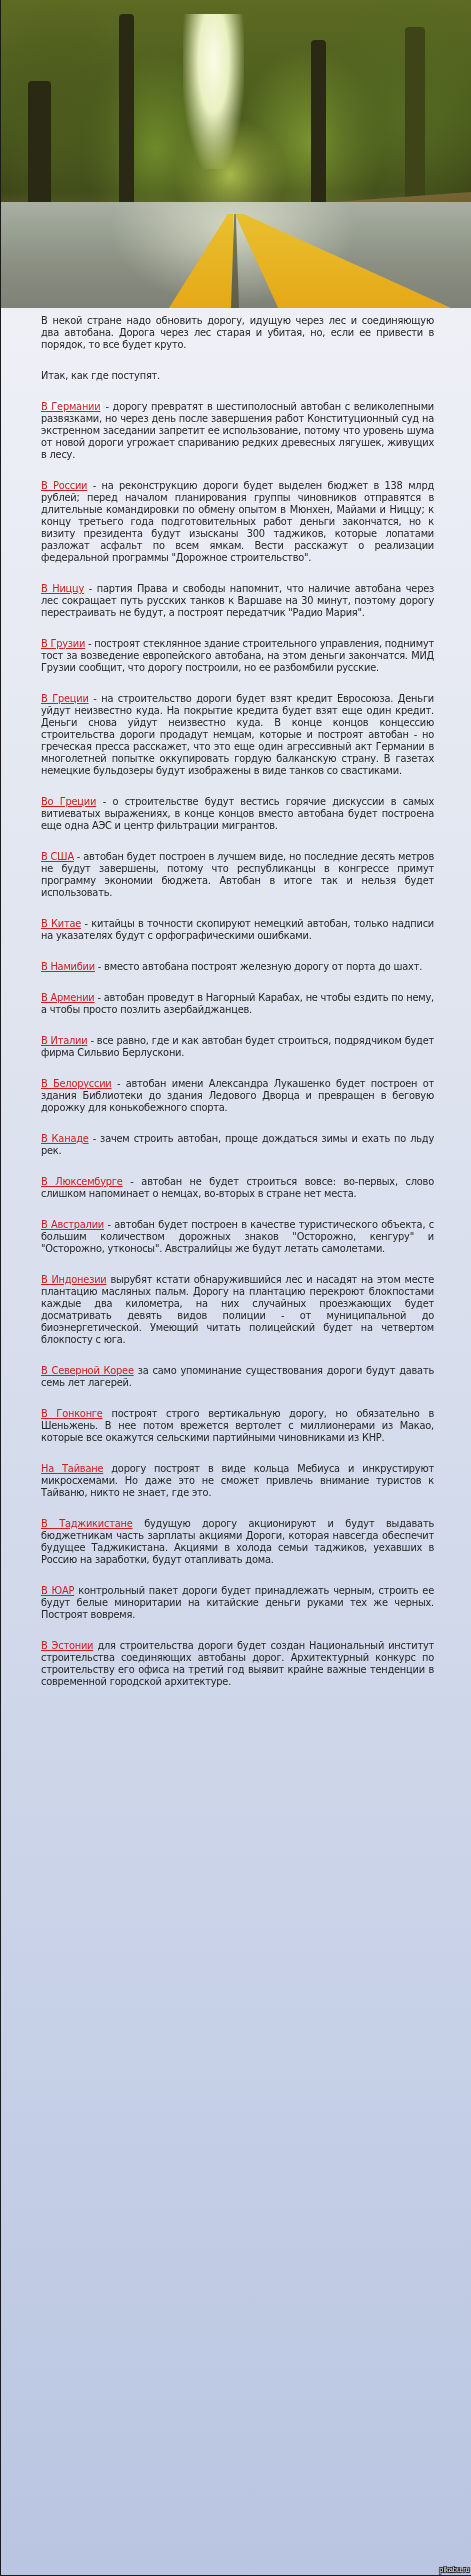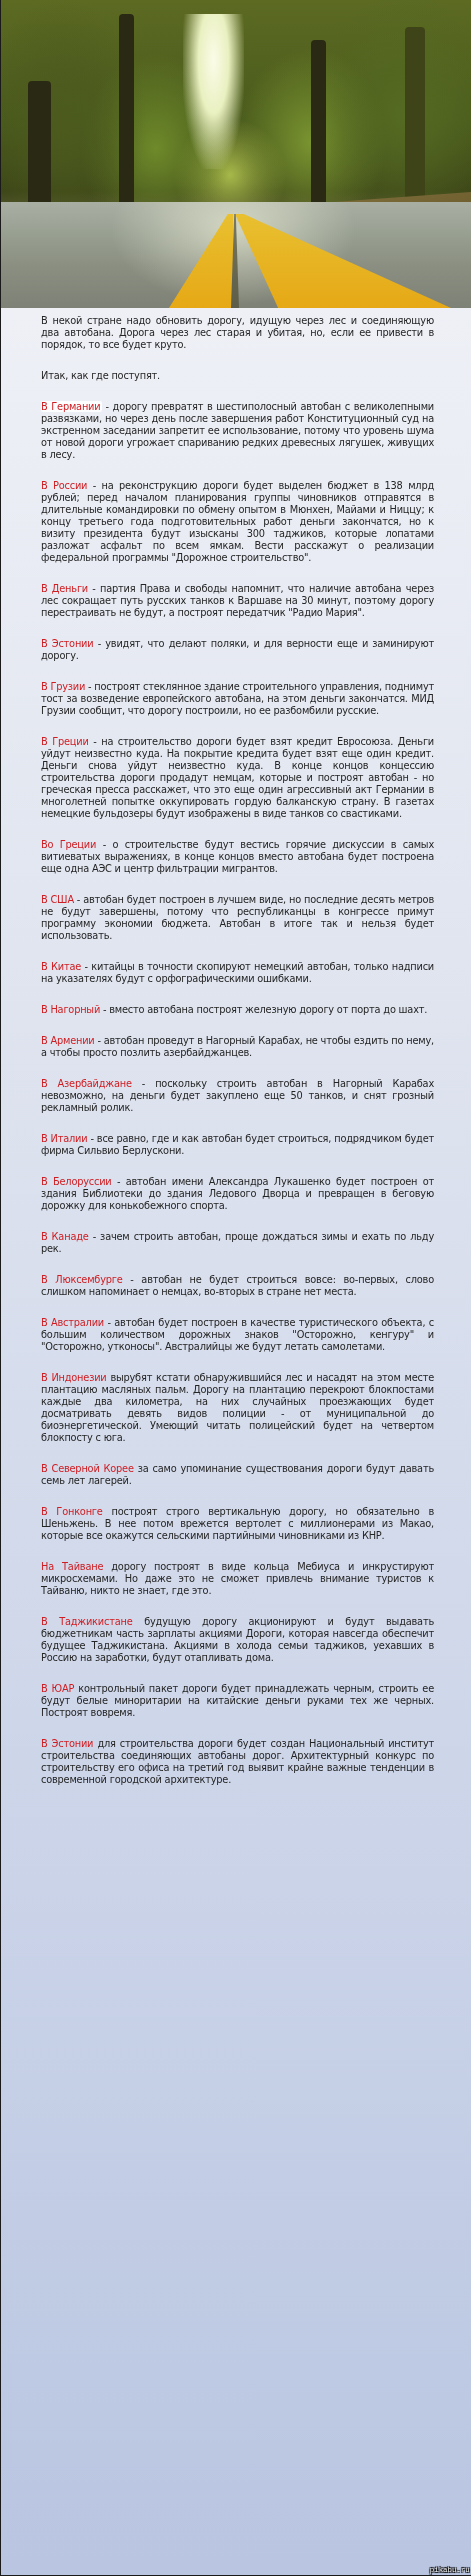--- a/index.html
+++ b/index.html
@@ -71,27 +71,27 @@
     padding: 6.7px 37px 0 32px;
   }
   .para {
     margin: 0 0 19px 8px;
     font-size: 9.8px;
     line-height: 12px;
     color: #252525;
     text-align: justify;
     letter-spacing: -0.2px;
   }
-  .para .country { color: #cf1d22; }
+  .para .country { color: #cf1d22; text-decoration: underline; }
   .para .country.hl { background: rgba(255,255,255,0.85); border-radius: 2px; padding: 0 1.3px 0 0; }
   .watermark {
     position: absolute; right: 1.3px; bottom: 1.3px;
     font-size: 7.4px; color: #fff;
     text-shadow: 0 0 0.7px #000, 0.7px 0.7px 0.7px #000, -0.7px -0.7px 0.7px #000, 0.7px -0.7px 0.7px #000, -0.7px 0.7px 0.7px #000;
-    font-family: Liberation Mono, monospace;
+    font-family: Liberation Sans, sans-serif;
   }
 </style>
 </head>
 <body>
 
 <div class="frame">
 
   <div class="hero">
     <div class="trees"></div>
     <div class="sky"></div>
@@ -105,30 +105,28 @@
     <div class="line r"></div>
     <div class="center-gap"></div>
   </div>
 
   <div class="content">
     <p class="para">В некой стране надо обновить дорогу, идущую через лес и соединяющую два автобана. Дорога через лес старая и убитая, но, если ее привести в порядок, то все будет круто.</p>
     <p class="para">Итак, как где поступят.</p>
     <div id="entries">
         <p class="para"><span class="country hl">В Германии</span><span class="entry-text"> - дорогу превратят в шестиполосный автобан с великолепными развязками, но через день после завершения работ Конституционный суд на экстренном заседании запретит ее использование, потому что уровень шума от новой дороги угрожает спариванию редких древесных лягушек, живущих в лесу.</span></p>
         <p class="para"><span class="country">В России</span><span class="entry-text"> - на реконструкцию дороги будет выделен бюджет в 138 млрд рублей; перед началом планирования группы чиновников отправятся в длительные командировки по обмену опытом в Мюнхен, Майами и Ниццу; к концу третьего года подготовительных работ деньги закончатся, но к визиту президента будут изысканы 300 таджиков, которые лопатами разложат асфальт по всем ямкам. Вести расскажут о реализации федеральной программы "Дорожное строительство".</span></p>
-        <p class="para"><span class="country">В Деньги</span><span class="entry-text"> - партия Права и свободы напомнит, что наличие автобана через лес сокращает путь русских танков к Варшаве на 30 минут, поэтому дорогу перестраивать не будут, а построят передатчик "Радио Мария".</span></p>
-        <p class="para"><span class="country">В Эстонии</span><span class="entry-text"> - увидят, что делают поляки, и для верности еще и заминируют дорогу.</span></p>
+        <p class="para"><span class="country">В Ниццу</span><span class="entry-text"> - партия Права и свободы напомнит, что наличие автобана через лес сокращает путь русских танков к Варшаве на 30 минут, поэтому дорогу перестраивать не будут, а построят передатчик "Радио Мария".</span></p>
         <p class="para"><span class="country">В Грузии</span><span class="entry-text"> - построят стеклянное здание строительного управления, поднимут тост за возведение европейского автобана, на этом деньги закончатся. МИД Грузии сообщит, что дорогу построили, но ее разбомбили русские.</span></p>
         <p class="para"><span class="country">В Греции</span><span class="entry-text"> - на строительство дороги будет взят кредит Евросоюза. Деньги уйдут неизвестно куда. На покрытие кредита будет взят еще один кредит. Деньги снова уйдут неизвестно куда. В конце концов концессию строительства дороги продадут немцам, которые и построят автобан - но греческая пресса расскажет, что это еще один агрессивный акт Германии в многолетней попытке оккупировать гордую балканскую страну. В газетах немецкие бульдозеры будут изображены в виде танков со свастиками.</span></p>
         <p class="para"><span class="country">Во Греции</span><span class="entry-text"> - о строительстве будут вестись горячие дискуссии в самых витиеватых выражениях, в конце концов вместо автобана будет построена еще одна АЭС и центр фильтрации мигрантов.</span></p>
         <p class="para"><span class="country">В США</span><span class="entry-text"> - автобан будет построен в лучшем виде, но последние десять метров не будут завершены, потому что республиканцы в конгрессе примут программу экономии бюджета. Автобан в итоге так и нельзя будет использовать.</span></p>
         <p class="para"><span class="country">В Китае</span><span class="entry-text"> - китайцы в точности скопируют немецкий автобан, только надписи на указателях будут с орфографическими ошибками.</span></p>
-        <p class="para"><span class="country">В Нагорный</span><span class="entry-text"> - вместо автобана  построят железную дорогу от порта до шахт.</span></p>
+        <p class="para"><span class="country">В Намибии</span><span class="entry-text"> - вместо автобана  построят железную дорогу от порта до шахт.</span></p>
         <p class="para"><span class="country">В Армении</span><span class="entry-text"> - автобан проведут в Нагорный Карабах, не чтобы ездить по нему, а чтобы просто позлить азербайджанцев.</span></p>
-        <p class="para"><span class="country">В Азербайджане</span><span class="entry-text"> - поскольку строить автобан в Нагорный Карабах невозможно, на деньги будет закуплено еще 50 танков, и снят грозный рекламный ролик.</span></p>
         <p class="para"><span class="country">В Италии</span><span class="entry-text"> - все равно, где и как автобан будет строиться, подрядчиком будет фирма Сильвио Берлускони.</span></p>
         <p class="para"><span class="country">В Белоруссии</span><span class="entry-text"> - автобан имени Александра Лукашенко будет построен от здания Библиотеки до здания Ледового Дворца и превращен в беговую дорожку для конькобежного спорта.</span></p>
         <p class="para"><span class="country">В Канаде</span><span class="entry-text"> - зачем строить автобан, проще дождаться зимы и ехать по льду рек.</span></p>
         <p class="para"><span class="country">В Люксембурге</span><span class="entry-text"> - автобан не будет строиться вовсе: во-первых, слово слишком напоминает о немцах, во-вторых в стране нет места.</span></p>
         <p class="para"><span class="country">В Австралии</span><span class="entry-text"> - автобан будет построен в качестве туристического объекта, с большим количеством дорожных знаков "Осторожно, кенгуру" и "Осторожно, утконосы". Австралийцы же будут летать самолетами.</span></p>
         <p class="para"><span class="country">В Индонезии</span><span class="entry-text"> вырубят кстати обнаружившийся лес и насадят на этом месте плантацию масляных пальм. Дорогу на плантацию перекроют блокпостами каждые два километра, на них случайных проезжающих будет досматривать девять видов полиции - от муниципальной до биоэнергетической. Умеющий читать полицейский будет на четвертом блокпосту с юга.</span></p>
         <p class="para"><span class="country">В Северной Корее</span><span class="entry-text"> за само упоминание существования дороги будут давать семь лет лагерей.</span></p>
         <p class="para"><span class="country">В Гонконге</span><span class="entry-text"> построят строго вертикальную дорогу, но обязательно в Шеньжень. В нее потом врежется вертолет с миллионерами из Макао, которые все окажутся сельскими партийными чиновниками из КНР.</span></p>
         <p class="para"><span class="country">На Тайване</span><span class="entry-text"> дорогу построят в виде кольца Мебиуса и инкрустируют микросхемами. Но даже это не сможет привлечь внимание туристов к Тайваню, никто не знает, где это.</span></p>
         <p class="para"><span class="country">В Таджикистане</span><span class="entry-text"> будущую дорогу акционируют и будут выдавать бюджетникам часть зарплаты акциями Дороги, которая навсегда обеспечит будущее Таджикистана. Акциями в холода семьи таджиков, уехавших в Россию на заработки, будут отапливать дома.</span></p>

